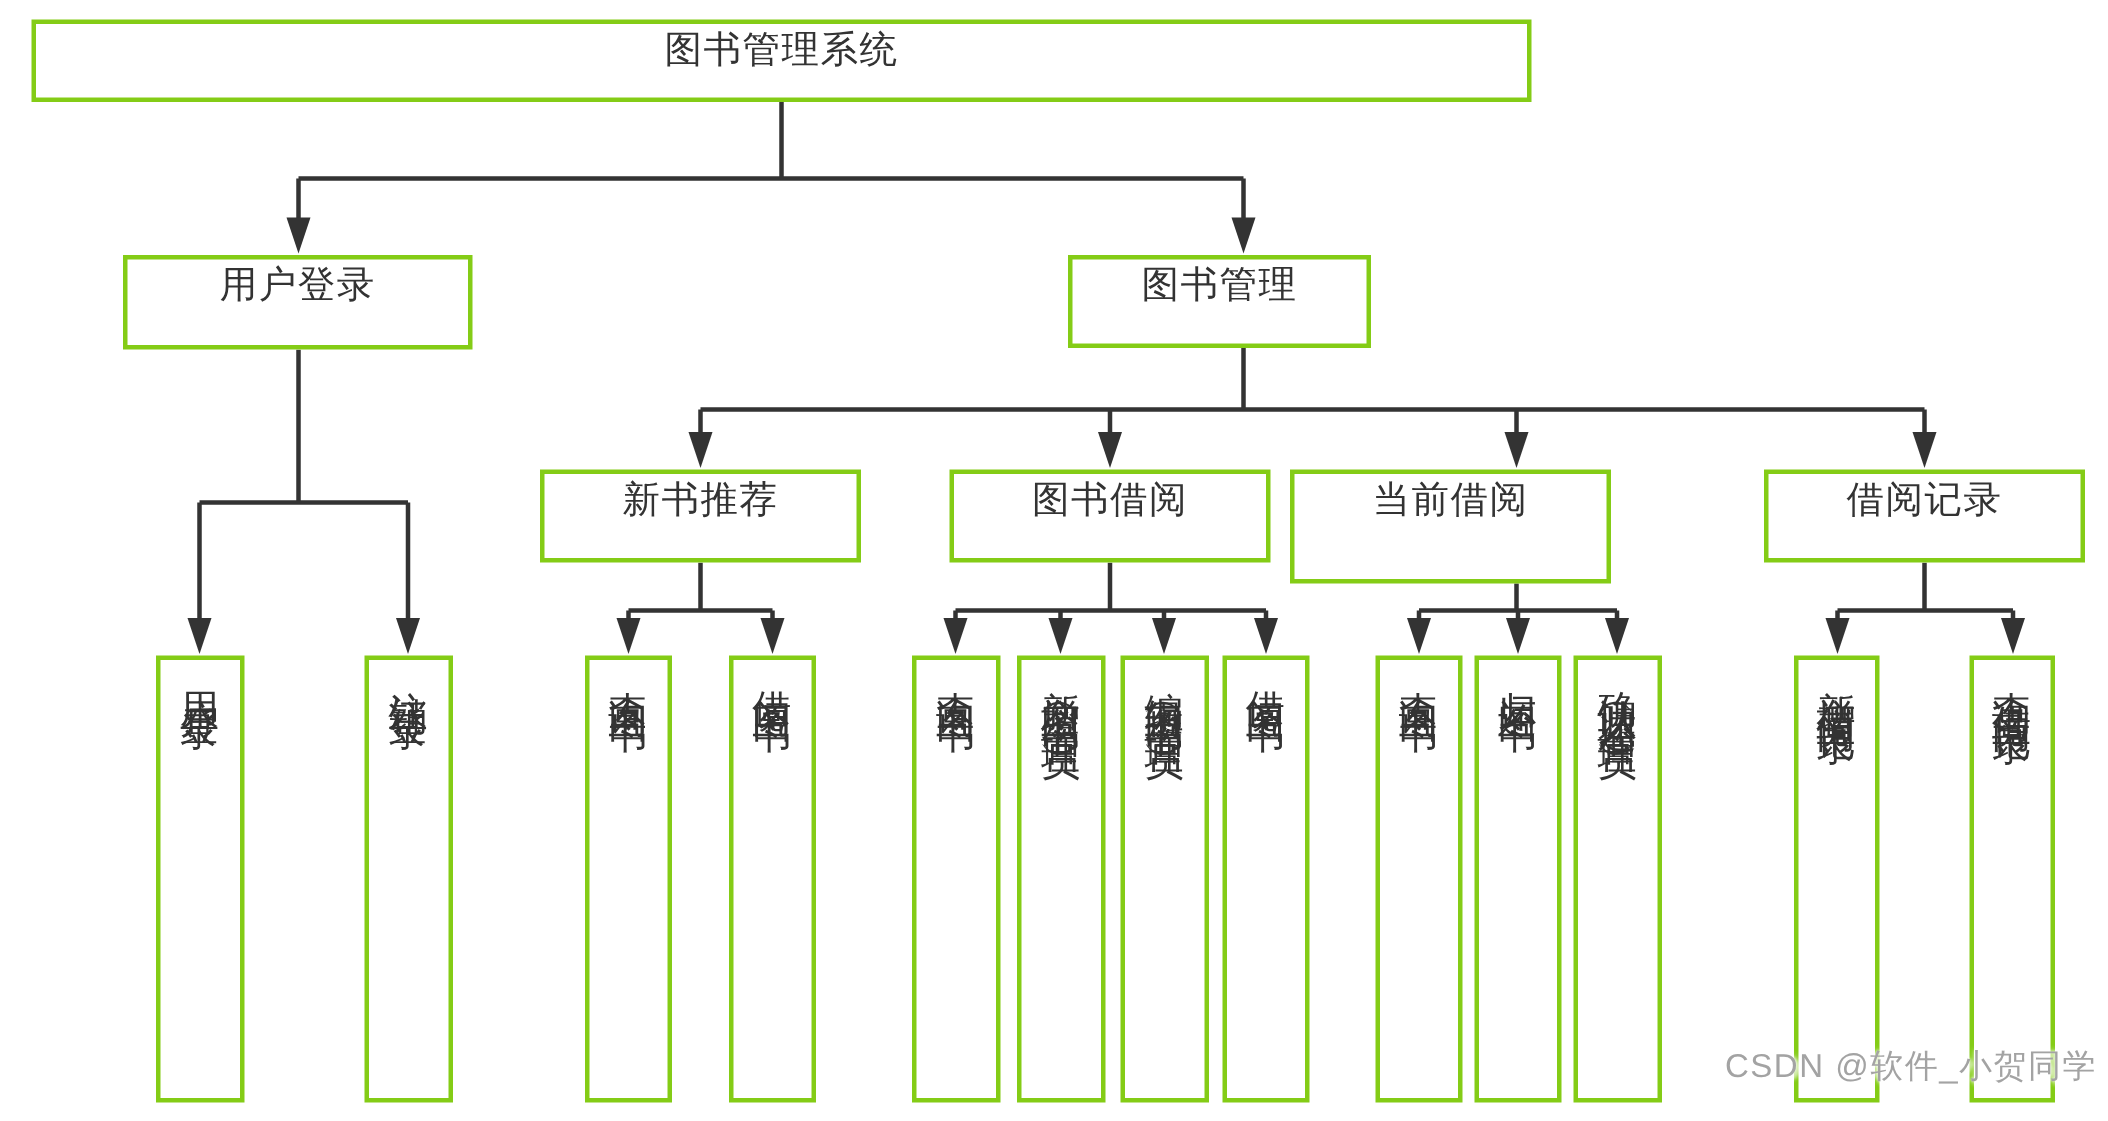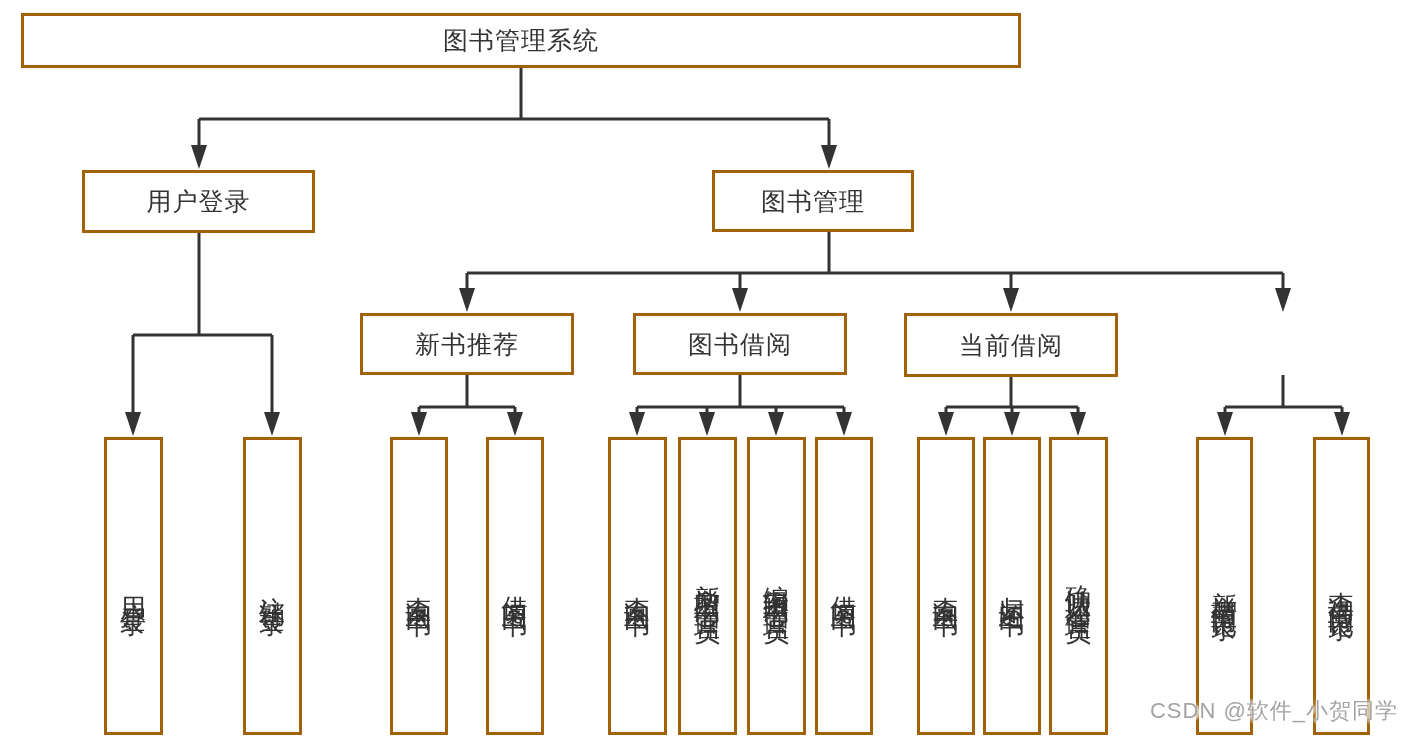--- a/index.html
+++ b/index.html
@@ -2,22 +2,22 @@
 <html><head>
 <meta charset="utf-8">
 <style>
   html,body{margin:0;padding:0;background:#ffffff;}
   .canvas{
     position:relative;width:1405px;height:747px;background:#ffffff;overflow:hidden;
     font-family:"Liberation Sans",sans-serif;
   }
   .connectors{position:absolute;left:0;top:0;z-index:1;}
   .node{
-    position:absolute;box-sizing:border-box;border:3px solid #a16207;background:#ffffff;
-    display:flex;align-items:center;justify-content:center;z-index:2;
+    position:absolute;box-sizing:border-box;border:3px solid #84cc16;background:#ffffff;
+    display:flex;align-items:flex-start;justify-content:center;z-index:2;
   }
   .node-h{font-size:25px;letter-spacing:1px;color:#333333;}
   .node-v span{
     writing-mode:vertical-rl;text-orientation:mixed;white-space:nowrap;
     font-size:26px;letter-spacing:5px;line-height:1;color:#333333;
   }
   .watermark{
     position:absolute;right:7px;bottom:21px;z-index:5;
     font-size:22px;color:#a3a3a3;letter-spacing:1px;
     text-shadow:0 0 2px #ffffff,0 0 4px #ffffff,2px 2px 3px #ffffff;
@@ -78,22 +78,25 @@
   <div class="node node-h" style="left:712px;top:170px;width:202px;height:62px">
     <span>图书管理</span>
   </div>
 
   <div class="node node-h" style="left:360px;top:313px;width:214px;height:62px">
     <span>新书推荐</span>
   </div>
   <div class="node node-h" style="left:633px;top:313px;width:214px;height:62px">
     <span>图书借阅</span>
   </div>
-  <div class="node node-h" style="left:904px;top:313px;width:214px;height:64px">
+  <div class="node node-h" style="left:860px;top:313px;width:214px;height:76px">
     <span>当前借阅</span>
+  </div>
+  <div class="node node-h" style="left:1176px;top:313px;width:214px;height:62px">
+    <span>借阅记录</span>
   </div>
 
   <div class="node node-v" style="left:104px;top:437px;width:59px;height:298px">
     <span>用户登录</span>
   </div>
   <div class="node node-v" style="left:243px;top:437px;width:59px;height:298px">
     <span>注销登录</span>
   </div>
 
   <div class="node node-v" style="left:390px;top:437px;width:58px;height:298px">

